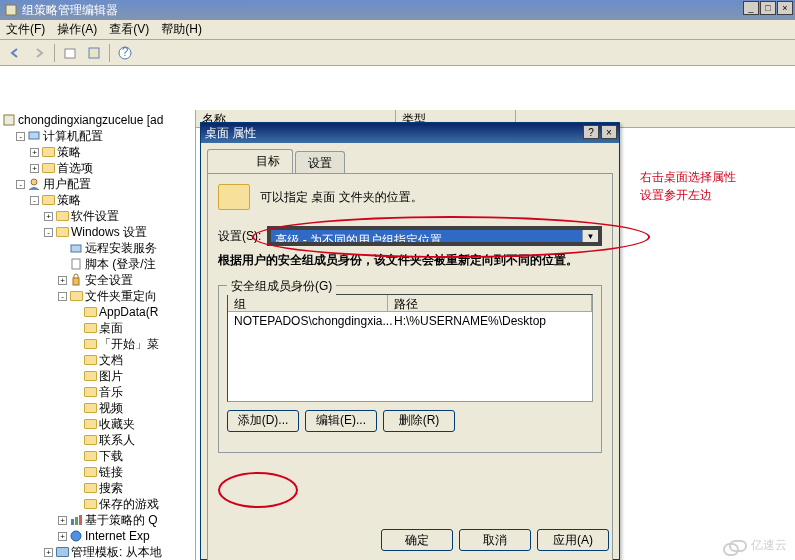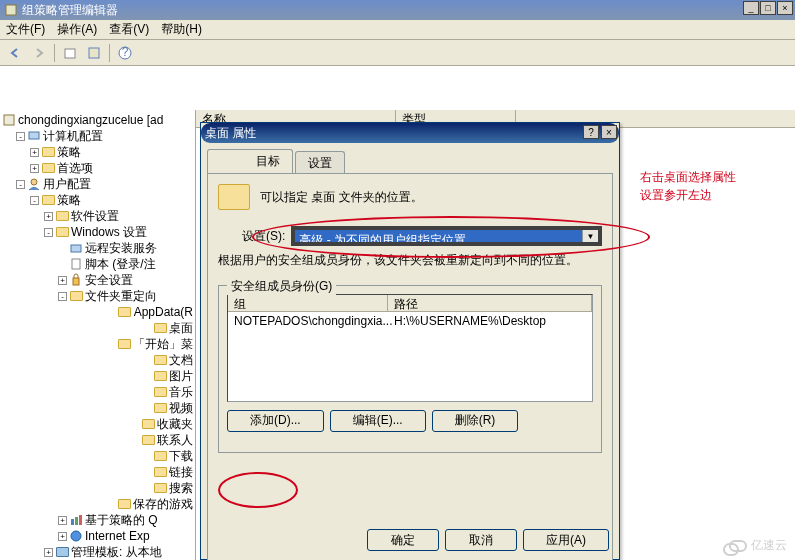--- a/index.html
+++ b/index.html
@@ -23,61 +23,61 @@
 .list-pane { flex: 1; background: #fff; position: relative; }
 
 
 .tree { padding: 2px; font-size: 12px; }
 .tree-row { display: flex; align-items: center; height: 16px; white-space: nowrap; }
 .tw { display: inline-block; width: 9px; height: 9px; border: 1px solid #909090; margin-right: 2px; font-size: 8px; line-height: 7px; text-align: center; color: #000; background: #fff; }
 .tw-empty { width: 11px; display: inline-block; }
 .ticon { width: 14px; height: 14px; margin-right: 2px; display: inline-flex; align-items: center; justify-content: center; }
 .folder { background: #f7e19a; border: 1px solid #d0a838; border-radius: 1px; width: 13px; height: 10px; }
 .folder-blue { background: #a7c9e8; border: 1px solid #4a78a4; }
-.d0 { padding-left: 0; } .d1 { padding-left: 14px; } .d2 { padding-left: 28px; } .d3 { padding-left: 42px; } .d4 { padding-left: 56px; } .d5 { padding-left: 70px; justify-content: flex-end; }
+.d0 { padding-left: 0; } .d1 { padding-left: 14px; } .d2 { padding-left: 28px; } .d3 { padding-left: 42px; } .d4 { padding-left: 56px; } .d5 { padding-left: 70px; }
 
 
 .list-header { display: flex; background: #ece9d8; border-bottom: 1px solid #aca899; height: 18px; }
 .list-header .col { border-right: 1px solid #aca899; padding: 1px 6px; }
 .empty-msg { text-align: center; margin-top: 14px; color: #000; }
 
 
 .dialog { position: absolute; left: 200px; top: 122px; width: 420px; height: 438px; background: #ece9d8; border: 1px solid #003c74; box-shadow: 2px 2px 3px rgba(0,0,0,.25); }
-.dlg-title { background: linear-gradient(#0a246a, #3b6ea5); color: #fff; height: 20px; display: flex; align-items: center; padding: 0 4px; position: relative; border-radius: 9px; }
+.dlg-title { background: linear-gradient(#0a246a, #3b6ea5); color: #fff; height: 20px; display: flex; align-items: center; padding: 0 4px; position: relative; }
 .dlg-title .wc { position: absolute; right: 2px; top: 2px; display: flex; gap: 2px; }
 .dlg-title .wc .b { width: 16px; height: 14px; background: #d4d0c8; border: 1px solid #404040; font-size: 10px; display: flex; align-items: center; justify-content: center; color: #000; }
 
 .tabs { display: flex; margin: 6px 6px 0; }
 .tab { padding: 3px 12px; background: #ece9d8; border: 1px solid #919b9c; border-bottom: none; border-radius: 3px 3px 0 0; margin-right: 2px; position: relative; }
 .tab.active { background: #ece9d8; z-index: 2; padding-left: 48px; }
 .tab.inactive { background: #e3e1d4; top: 2px; }
 .tab-panel { margin: 0 6px 6px; border: 1px solid #919b9c; background: #ece9d8; height: 412px; padding: 10px; position: relative; }
 
 .big-folder { width: 32px; height: 26px; background: #f7e19a; border: 1px solid #d0a838; display: inline-block; vertical-align: middle; margin-right: 10px; border-radius: 2px; }
 .intro { display: flex; align-items: center; margin-bottom: 16px; }
 
 .row { display: flex; align-items: center; margin-bottom: 6px; }
-.row label { margin-right: 6px; white-space: nowrap; margin-left: 24px; }
+.row label { margin-right: 6px; white-space: nowrap; }
 .combo { flex: 1; display: flex; height: 20px; border: 4px solid #404040; background: #fff; }
 .combo .cval { flex: 1; background: #316ac5; color: #fff; padding: 2px 4px; white-space: nowrap; overflow: hidden; text-overflow: ellipsis; }
 .combo .cbtn { width: 16px; background: #e8e8e0; border-left: 1px solid #919b9c; display: flex; align-items: center; justify-content: center; font-size: 8px; }
 
-.note { font-size: 12px; color: #000; line-height: 1.4; margin-bottom: 16px; }
+.note { font-size: 12px; color: #000; line-height: 1.4; margin-bottom: 16px; font-weight: bold; }
 
 .group { border: 1px solid #919b9c; padding: 8px; position: relative; margin-top: 8px; height: 168px; }
 .group .legend { position: absolute; top: -8px; left: 8px; background: #ece9d8; padding: 0 4px; }
 
 .listbox { border: 1px inset #919b9c; background: #fff; height: 108px; overflow: hidden; }
 .listbox .lh { display: flex; background: #ece9d8; border-bottom: 1px solid #aca899; height: 17px; }
 .listbox .lh .c { border-right: 1px solid #aca899; padding: 1px 6px; }
 .listbox .lr { display: flex; padding: 1px 0; font-family: Tahoma, sans-serif; font-size: 11px; }
 .listbox .lr .c { padding: 1px 6px; }
 
 .btnrow { display: flex; gap: 6px; margin-top: 8px; }
-.btn { min-width: 72px; height: 22px; background: #ece9d8; border: 1px solid #003c74; border-radius: 3px; display: flex; align-items: center; justify-content: center; padding: 0 22px; font-size: 12px; }
+.btn { min-width: 72px; height: 22px; background: #ece9d8; border: 1px solid #003c74; border-radius: 3px; display: flex; align-items: center; justify-content: center; padding: 0 8px; font-size: 12px; }
 
 .dlg-footer { position: absolute; right: 10px; bottom: 8px; display: flex; gap: 6px; }
 
 
 .ell { position: absolute; border: 2.5px solid #d0021b; border-radius: 50%; pointer-events: none; }
 
 
 .anno { position: absolute; left: 640px; top: 168px; color: #d0021b; font-size: 13px; line-height: 1.5; }
 
 

